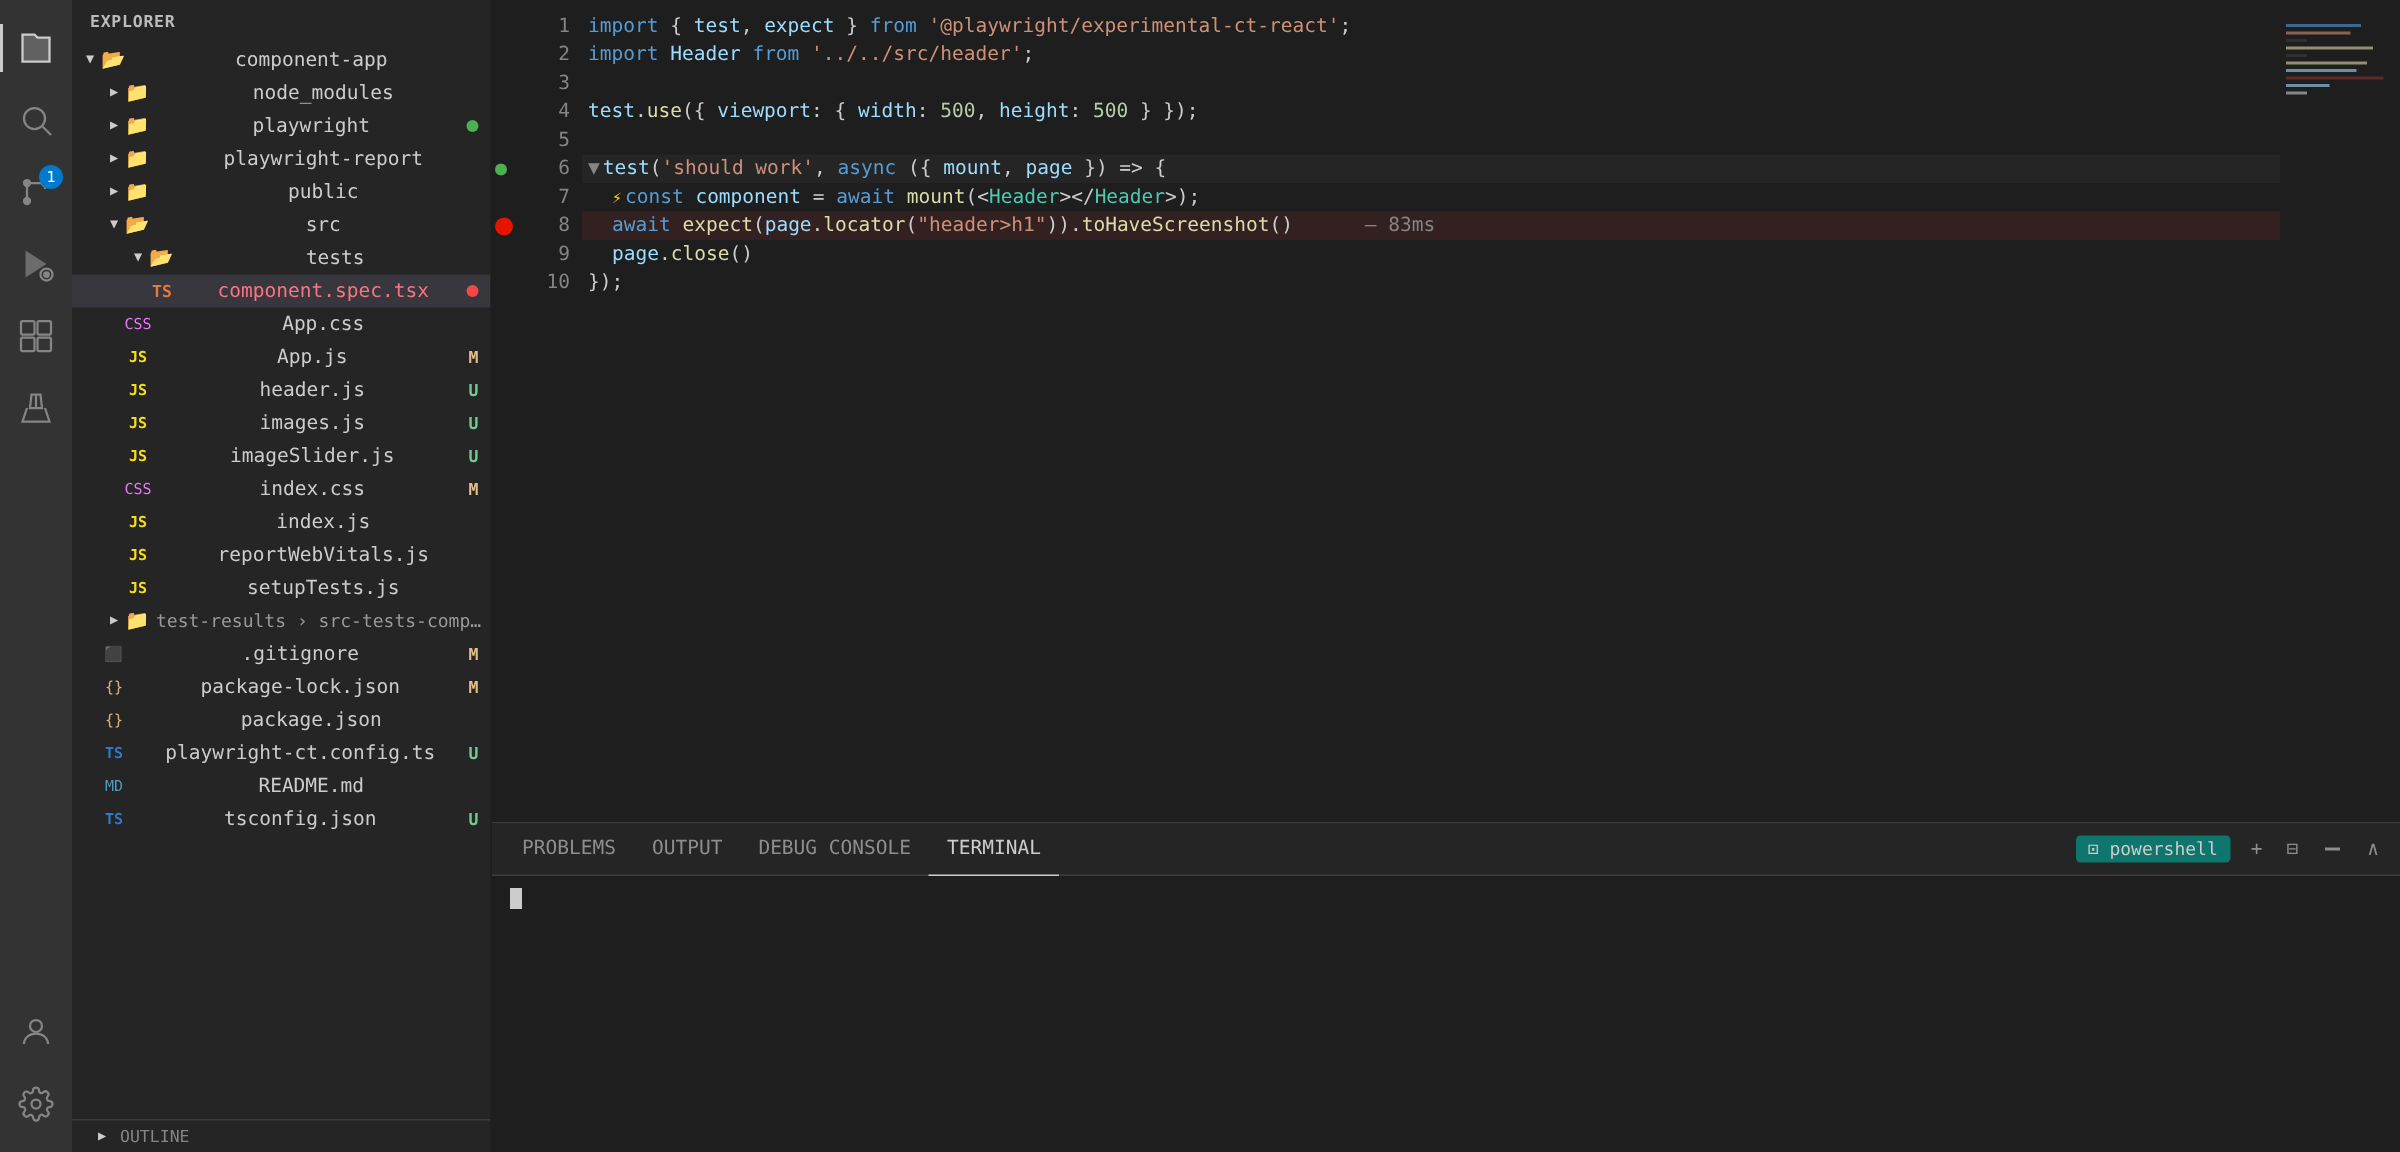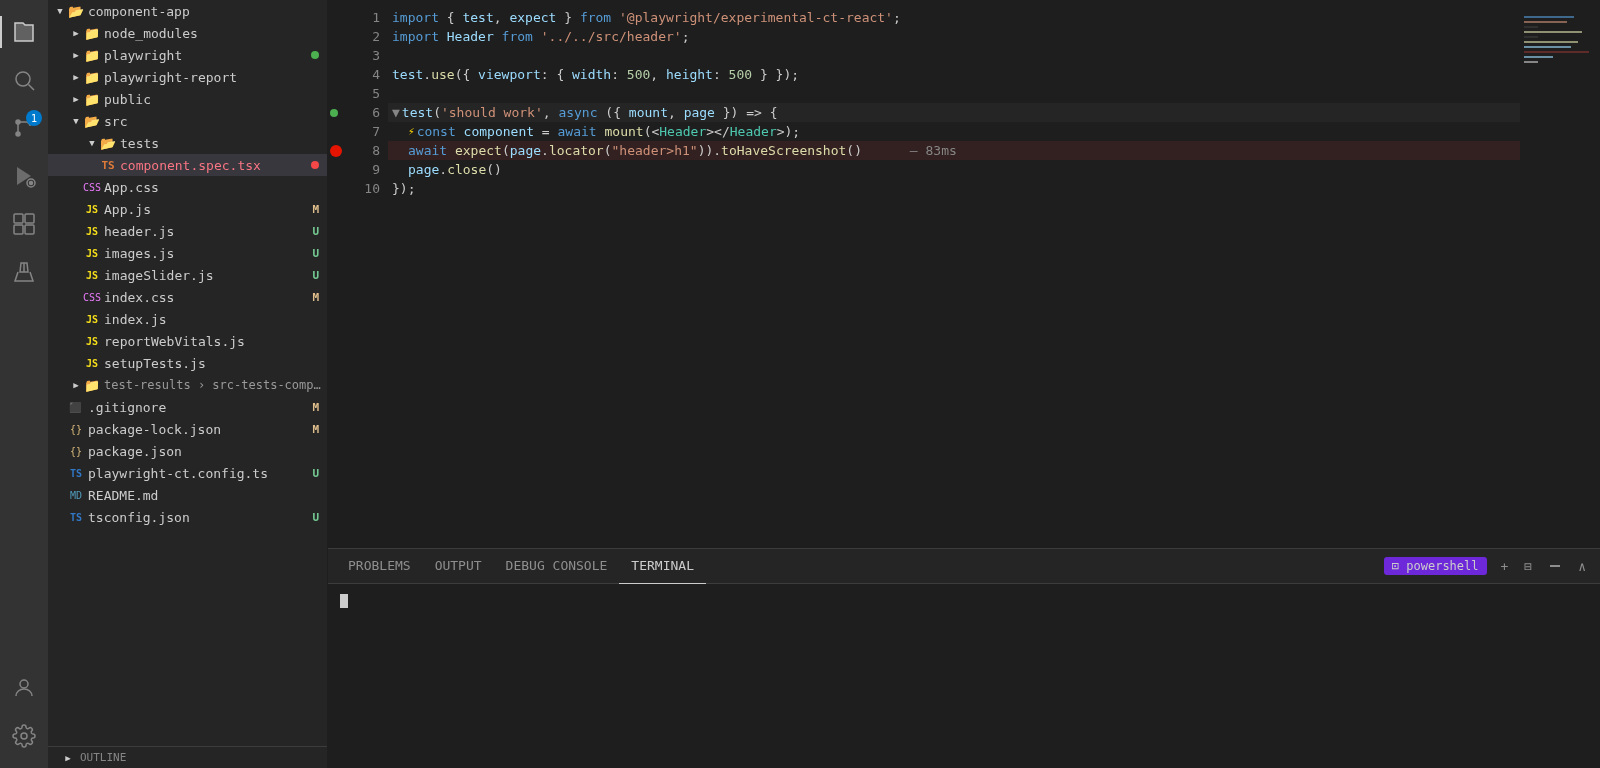--- a/index.html
+++ b/index.html
@@ -97,21 +97,21 @@
       height: 22px;
       padding-left: 0;
       cursor: pointer;
       position: relative;
       white-space: nowrap;
     }
     .tree-item.selected { background: #37373d; }
 
     .tree-item .indent { display: inline-block; flex-shrink: 0; }
     .tree-item .icon { width: 16px; height: 16px; margin-right: 4px; flex-shrink: 0; display: flex; align-items: center; justify-content: center; }
-    .tree-item .label { flex: 1; overflow: hidden; text-overflow: ellipsis; }
+    .tree-item .label { flex: 1; overflow: hidden; text-overflow: ellipsis; text-align: center; }
     .tree-item .badge-letter {
       margin-left: auto;
       margin-right: 8px;
       font-size: 11px;
       font-weight: bold;
     }
     .badge-m { color: #e2c08d; }
     .badge-u { color: #73c991; }
 
     
@@ -229,21 +229,21 @@
     .terminal-action-btn {
       padding: 2px 6px;
       color: #8e8e8e;
       cursor: pointer;
       border-radius: 3px;
       font-size: 13px;
       display: flex;
       align-items: center;
     }
     .terminal-label {
-      background: #6d28d9;
+      background: #0f766e;
       color: #cccccc;
       padding: 2px 8px;
       border-radius: 3px;
       font-size: 12px;
       margin-right: 4px;
     }
 
     .terminal-content {
       flex: 1;
       padding: 8px 12px;
@@ -322,20 +322,21 @@
     <div class="activity-icon">
       <svg viewBox="0 0 24 24" fill="none" stroke="currentColor" stroke-width="1.5">
         <circle cx="12" cy="12" r="3"></circle>
         <path d="M19.4 15a1.65 1.65 0 0 0 .33 1.82l.06.06a2 2 0 0 1-2.83 2.83l-.06-.06a1.65 1.65 0 0 0-1.82-.33 1.65 1.65 0 0 0-1 1.51V21a2 2 0 0 1-4 0v-.09A1.65 1.65 0 0 0 9 19.4a1.65 1.65 0 0 0-1.82.33l-.06.06a2 2 0 0 1-2.83-2.83l.06-.06A1.65 1.65 0 0 0 4.68 15a1.65 1.65 0 0 0-1.51-1H3a2 2 0 0 1 0-4h.09A1.65 1.65 0 0 0 4.6 9a1.65 1.65 0 0 0-.33-1.82l-.06-.06a2 2 0 0 1 2.83-2.83l.06.06A1.65 1.65 0 0 0 9 4.68a1.65 1.65 0 0 0 1-1.51V3a2 2 0 0 1 4 0v.09a1.65 1.65 0 0 0 1 1.51 1.65 1.65 0 0 0 1.82-.33l.06-.06a2 2 0 0 1 2.83 2.83l-.06.06A1.65 1.65 0 0 0 19.4 9a1.65 1.65 0 0 0 1.51 1H21a2 2 0 0 1 0 4h-.09a1.65 1.65 0 0 0-1.51 1z"></path>
       </svg>
     </div>
   </div>
 </div>
 
 <div class="sidebar">
+  <div class="sidebar-header">EXPLORER</div>
   <div class="file-tree">
 
     <div class="tree-item">
       <div class="indent" style="width:4px"></div>
       <span class="chevron chevron-down"></span>
       <span class="icon icon-folder-open">📂</span>
       <span class="label">component-app</span>
     </div>
 
     <div class="tree-item">

